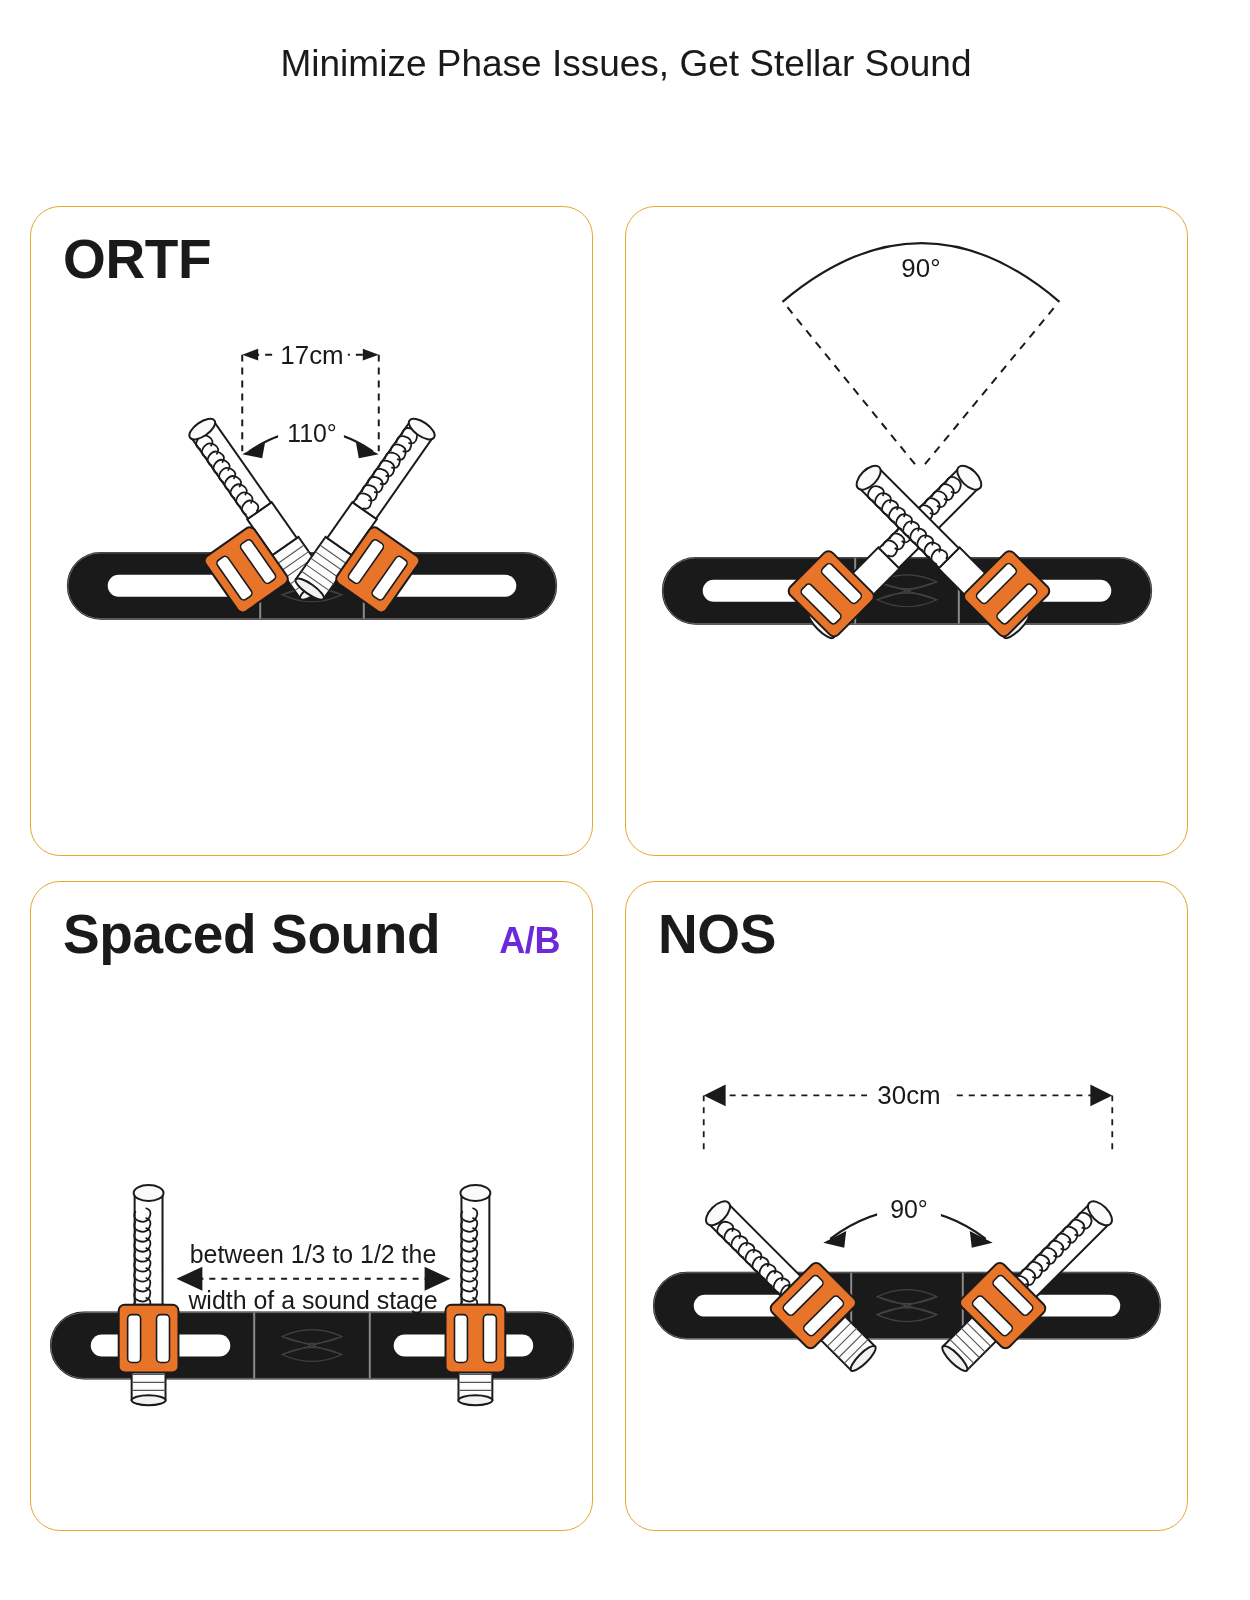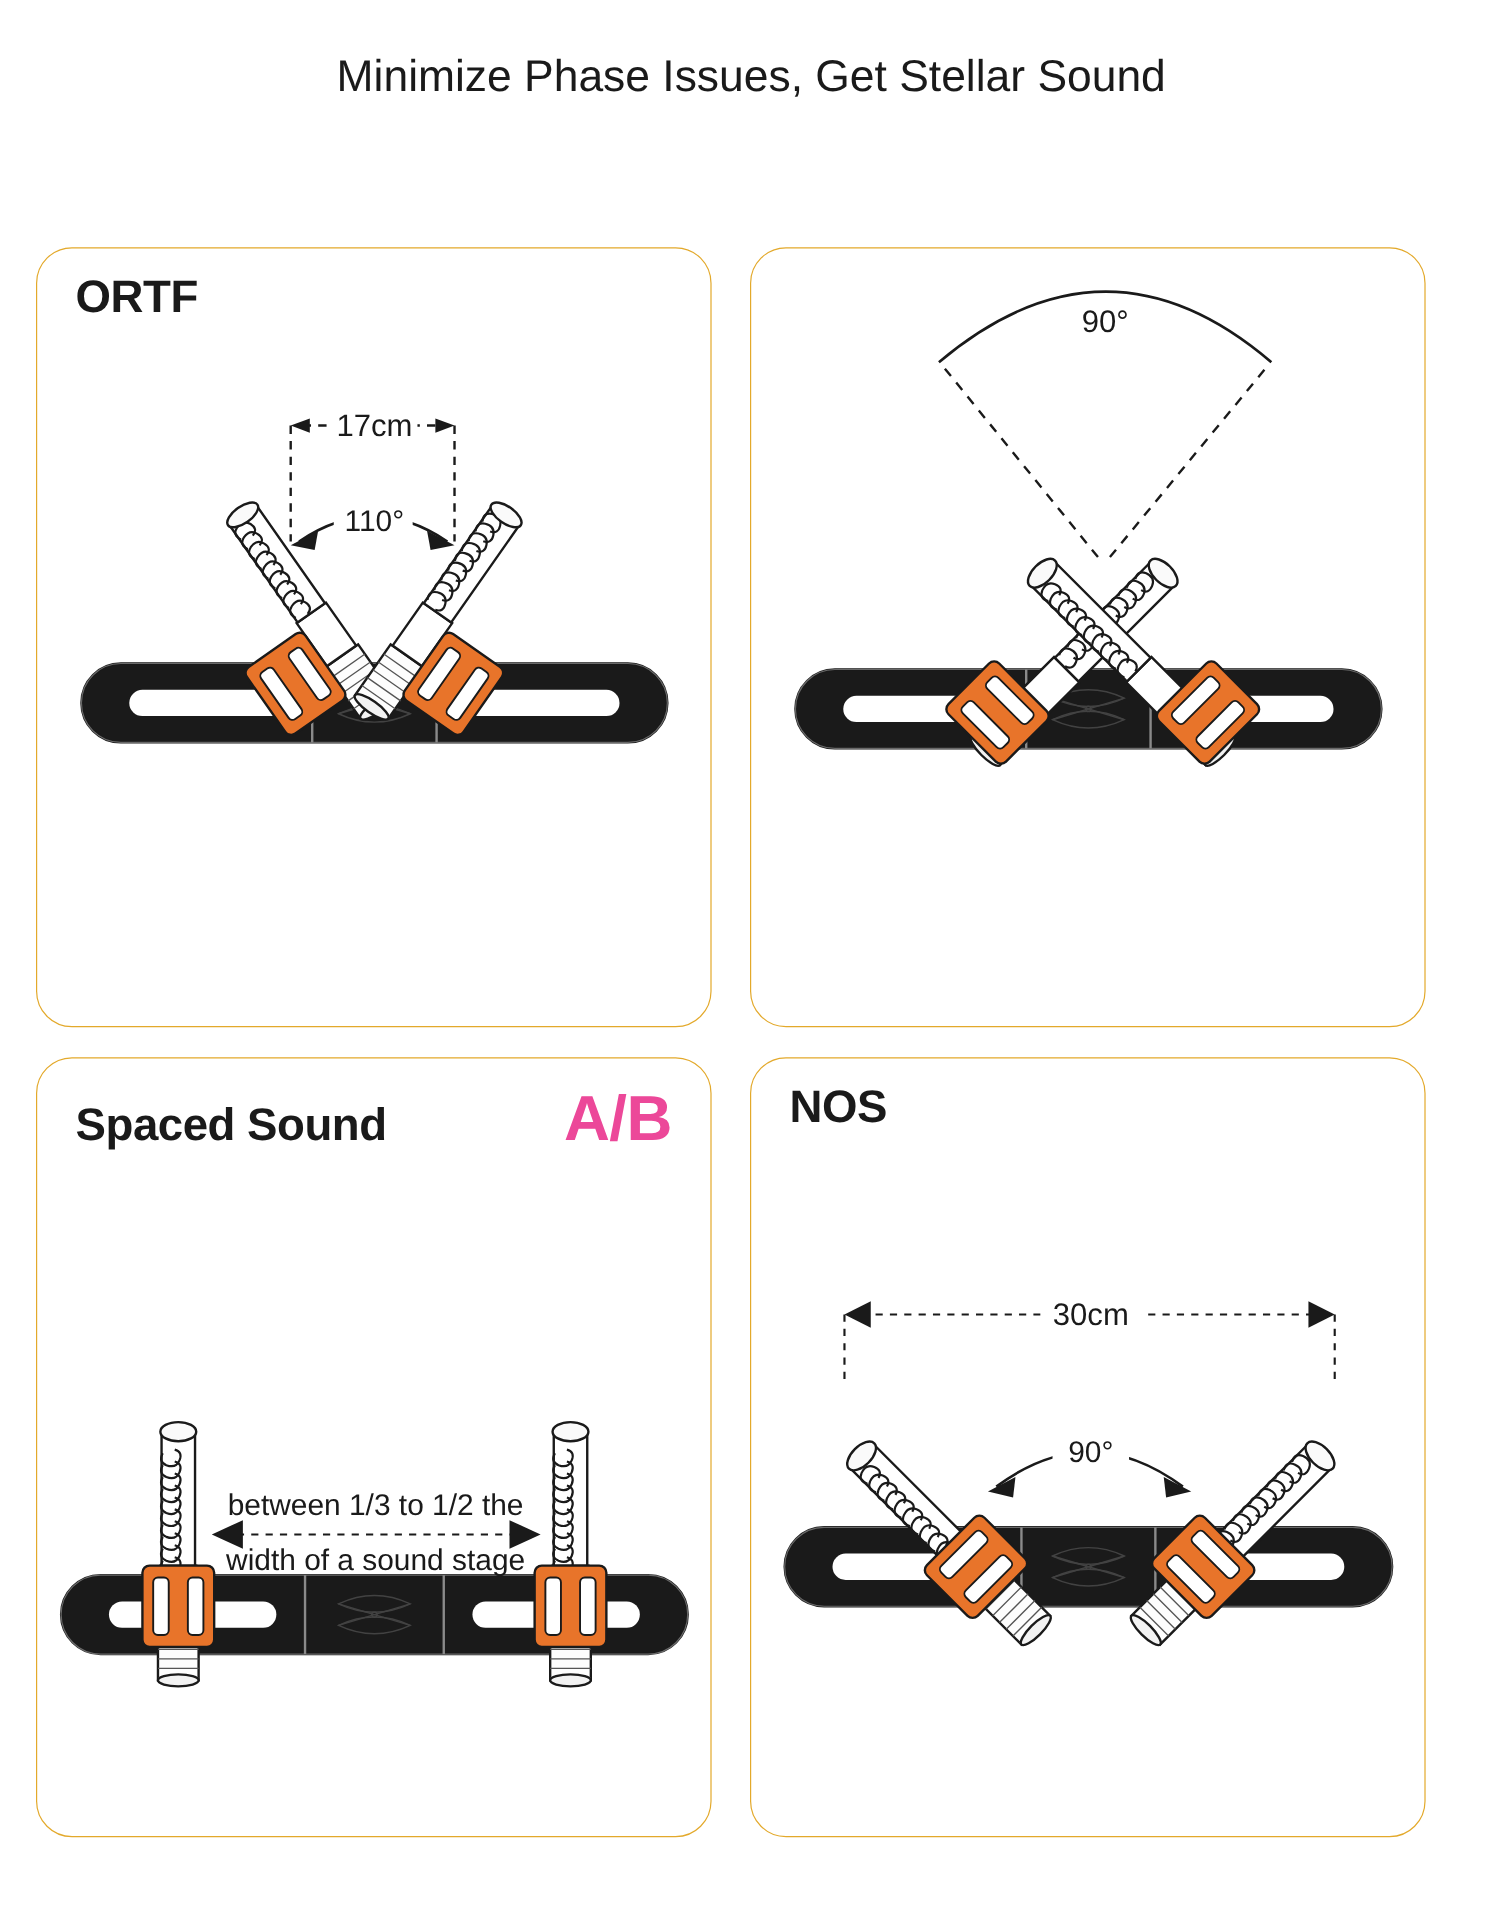--- a/index.html
+++ b/index.html
@@ -36,22 +36,22 @@
     position:relative;
     border:1.6px solid #e3a92b;
     border-radius:30px;
     background:#ffffff;
     overflow:hidden;
   }
   .card-head{
     position:absolute;top:20px;left:32px;right:32px;
     display:flex;justify-content:space-between;align-items:baseline;
   }
-  .card-title{font-size:38px;font-weight:bold;color:#1a1a1a;letter-spacing:-0.4px;}
-  .card-title-right{font-size:53px;font-weight:bold;color:#ec4899;letter-spacing:-0.4px;}
+  .card-title{font-size:55px;font-weight:bold;color:#1a1a1a;letter-spacing:-0.4px;}
+  .card-title-right{font-size:36px;font-weight:bold;color:#6d28d9;letter-spacing:-0.4px;}
   .card-figure{position:absolute;inset:0;text-decoration:underline;}
   .card-figure svg{width:100%;height:100%;display:block;}
 </style>
 </head>
 <body>
 
 <div class="page">
 
   <div class="header">
     <h2 class="subtitle">Minimize Phase Issues, Get Stellar Sound</h2>

